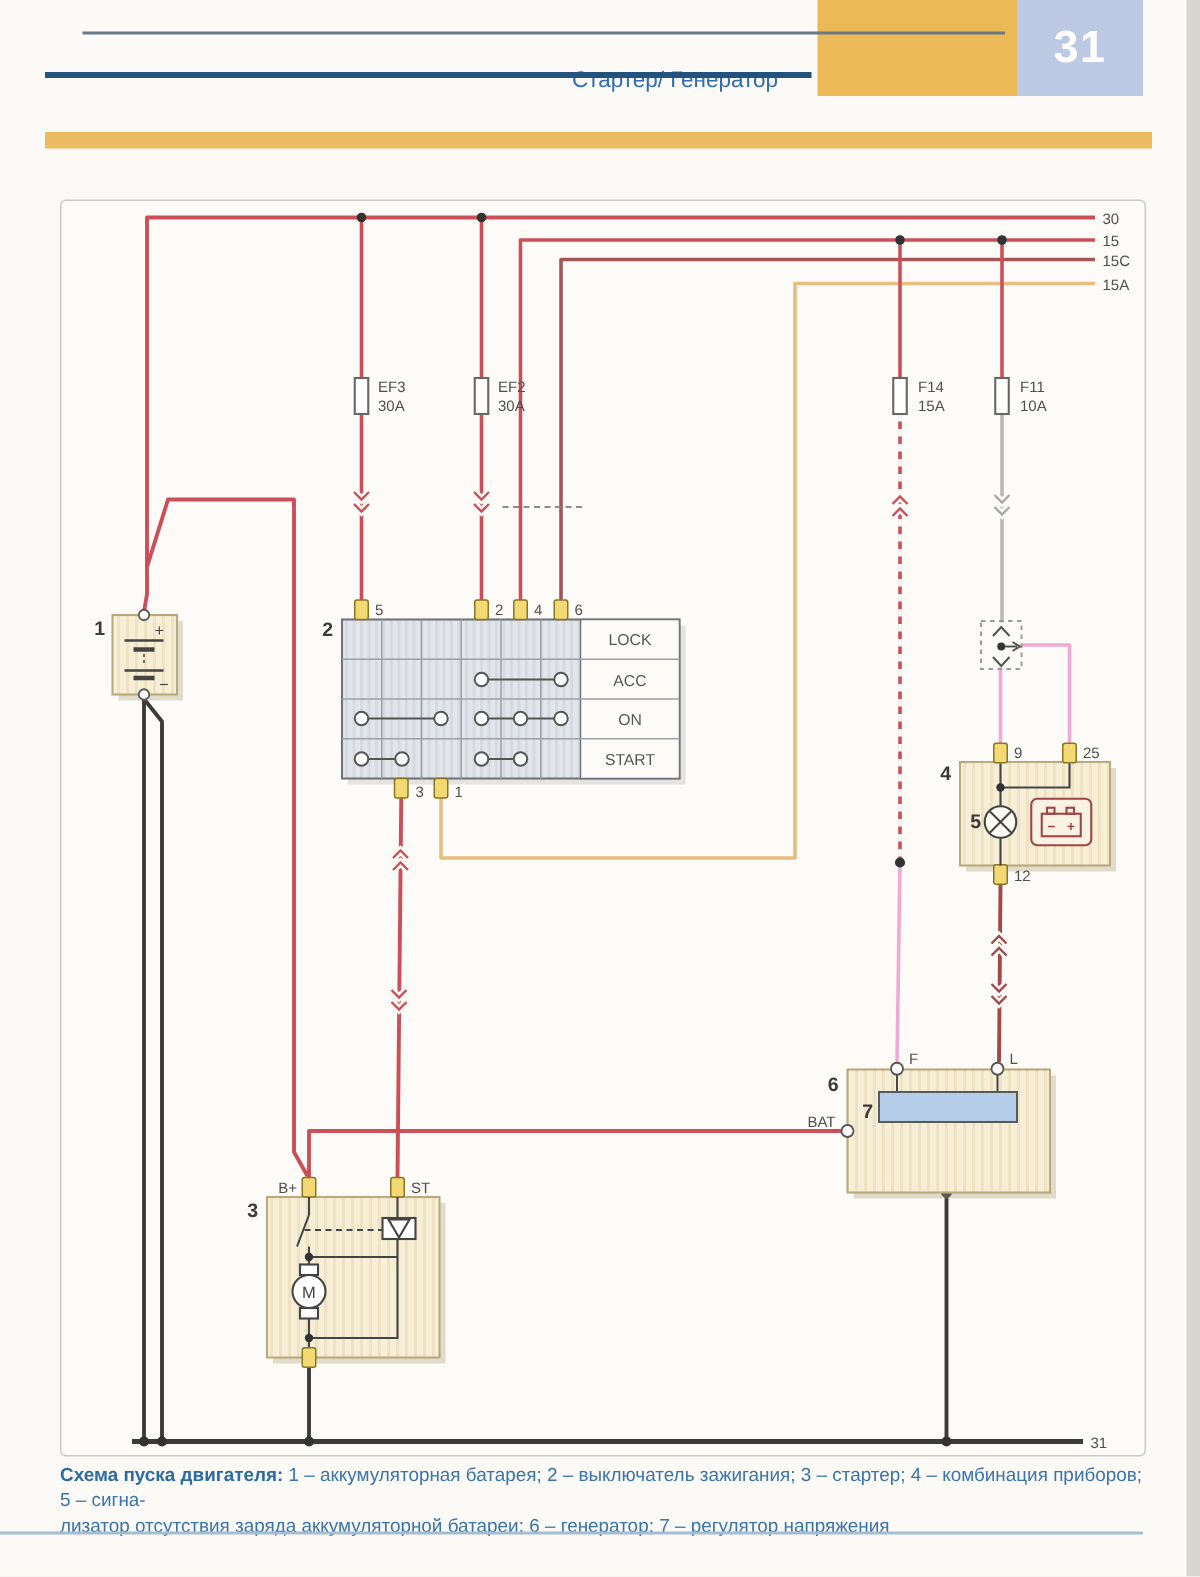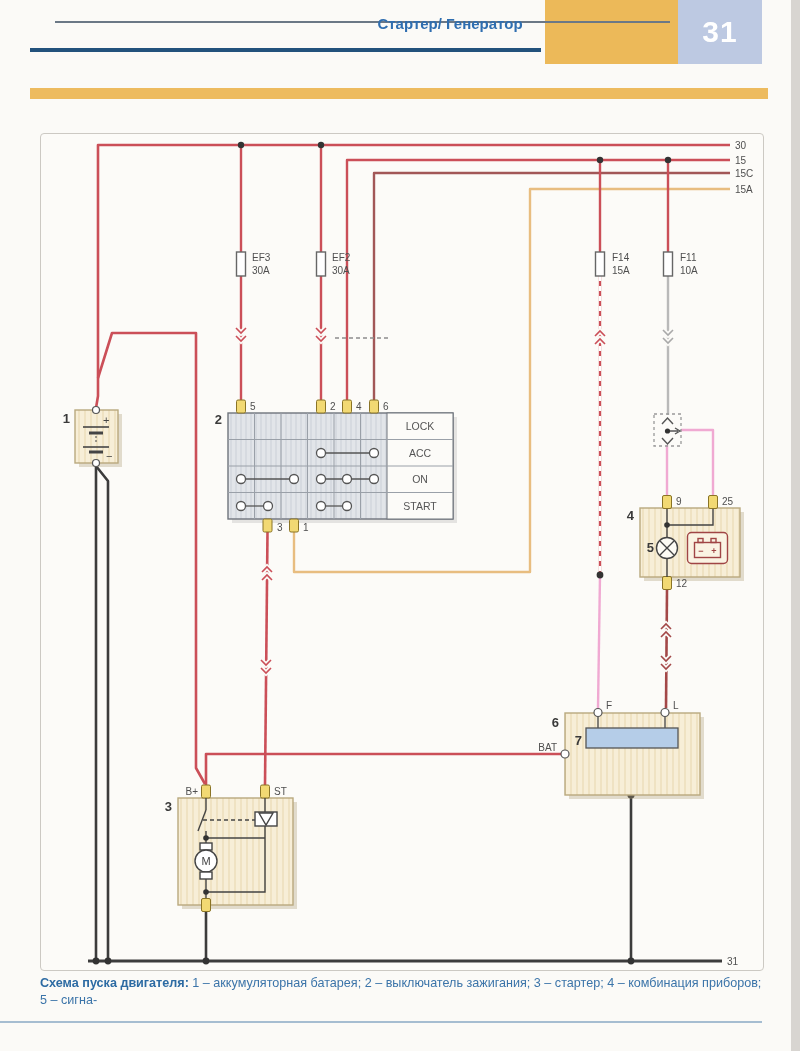--- a/index.html
+++ b/index.html
@@ -1,21 +1,21 @@
 <!DOCTYPE html>
 <html><head>
 <meta charset="utf-8">
 <style>
   html,body{margin:0;padding:0;}
   body{background:#e9e7e3;font-family:"Liberation Sans",sans-serif;}
   .page{position:relative;width:800px;height:1051px;background:#fbfaf7;overflow:hidden;}
   .edge-right{position:absolute;top:0;left:791px;width:9px;height:1051px;background:#d8d5d1;}
   .hdr-thin{position:absolute;top:21px;left:55px;width:615px;height:2px;background:#6b7886;z-index:3;}
-  .hdr-title{position:absolute;top:15px;left:330px;width:240px;text-align:center;
-             font-size:15px;font-weight:bold;color:#2f6eb0;z-index:3;}
+  .hdr-title{position:absolute;top:45px;left:330px;width:240px;text-align:center;
+             font-size:15px;font-weight:normal;color:#2f6eb0;z-index:3;}
   .hdr-thick{position:absolute;top:48px;left:30px;width:511px;height:4px;background:#23527c;z-index:3;}
   .hdr-orange{position:absolute;top:0;left:545px;width:133px;height:64px;background:#ecb959;z-index:1;}
   .hdr-blue{position:absolute;top:0;left:678px;width:84px;height:64px;background:#bdc9e2;z-index:1;
             display:flex;align-items:center;justify-content:center;}
   .hdr-page{font-size:30px;font-weight:bold;color:#ffffff;letter-spacing:1px;}
   .title-band{position:absolute;top:88px;left:30px;width:738px;height:11px;background:#edbb5f;}
   .page-title{position:absolute;top:99px;left:44px;font-size:20px;font-weight:bold;color:#2d72b4;}
   .diagram-frame{position:absolute;top:133px;left:40px;width:722px;height:836px;
                  border:1px solid #ccc9c3;border-radius:4px;background:#fcfbf8;}
   .diagram-svg{position:absolute;top:133px;left:40px;}
@@ -326,17 +326,18 @@
 
     <text class="tl" x="735" y="149">30</text>
     <text class="tl" x="735" y="164">15</text>
     <text class="tl" x="735" y="177">15C</text>
     <text class="tl" x="735" y="193">15A</text>
     <text class="tl" x="727" y="965">31</text>
   </svg>
 
   <div class="caption">
     <b>Схема пуска двигателя:</b><span> 1 – аккумуляторная батарея; 2 – выключатель зажигания; 3 – стартер; 4 – комбинация приборов; 5 – сигна-</span>
+    <div>лизатор отсутствия заряда аккумуляторной батареи; 6 – генератор; 7 – регулятор напряжения</div>
   </div>
 
   <div class="btm-rule"></div>
   <div class="edge-right"></div>
 </div>
 
 </body></html>

